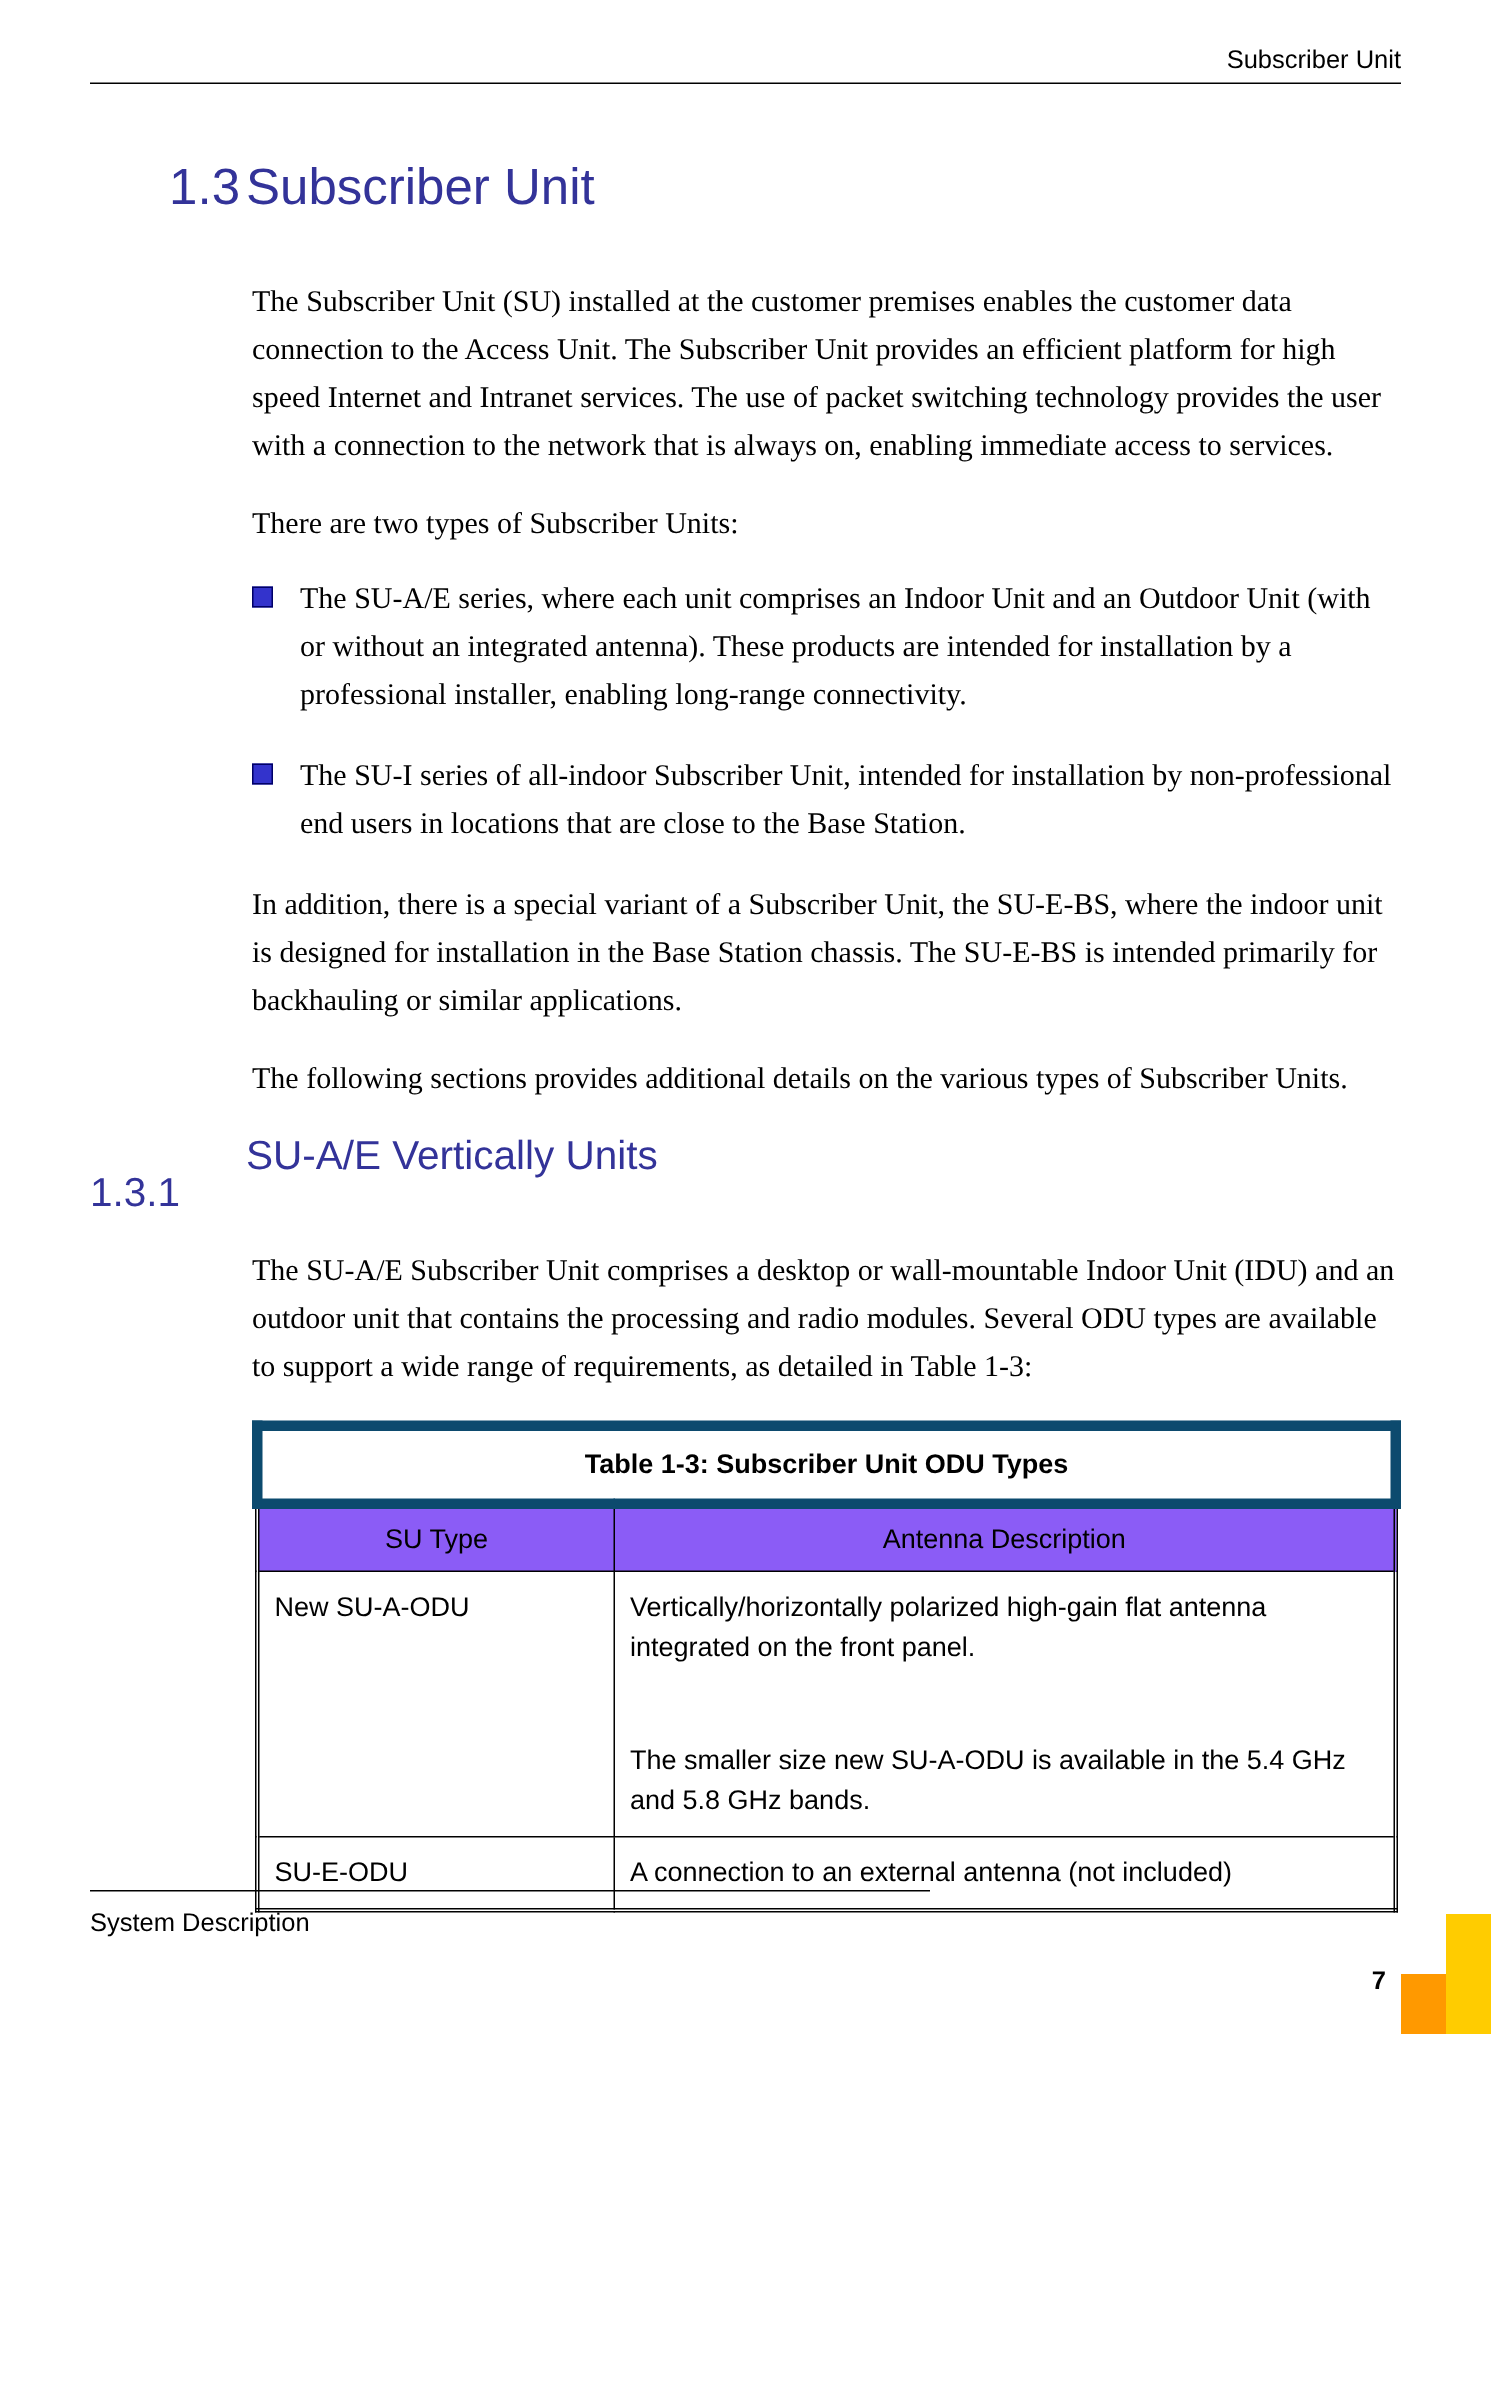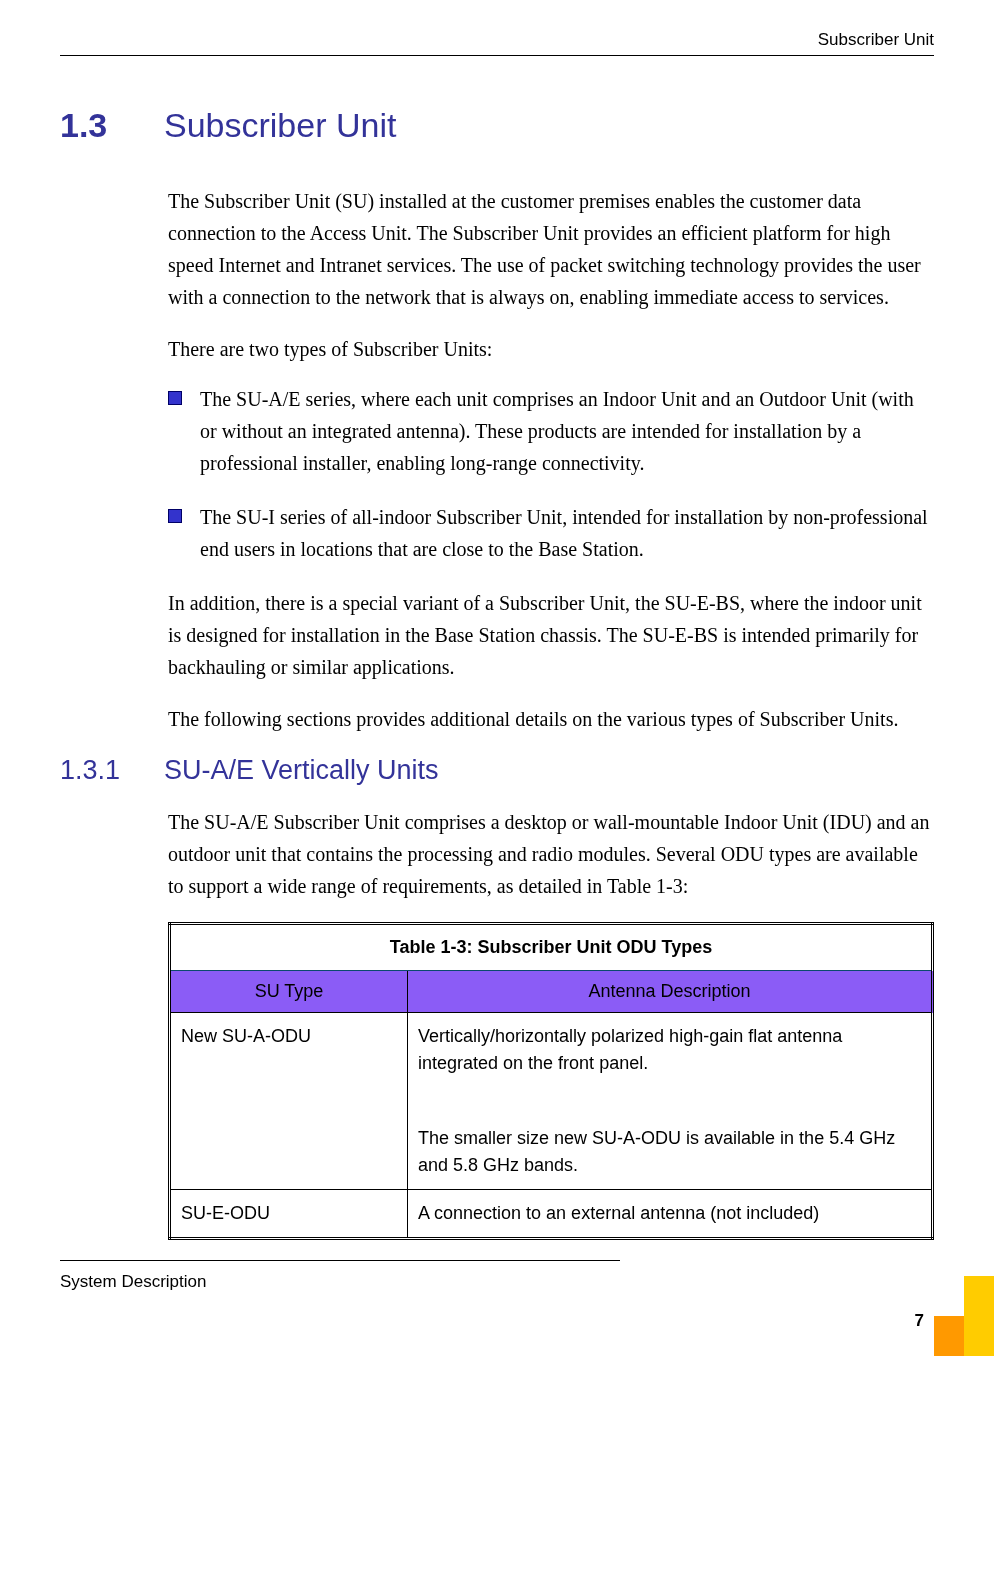--- a/index.html
+++ b/index.html
@@ -24,24 +24,25 @@
   .header-right {
     text-align: right;
     font-family: Arial, Helvetica, sans-serif;
     font-size: 17px;
     padding-bottom: 5px;
   }
   .section-num {
     font-family: Verdana, Arial, sans-serif;
     font-size: 34px;
     color: #333399;
-    font-weight: bold;
+    font-weight: normal;
     display: inline-block;
     width: 100px;
     vertical-align: top;
+    text-align: right;
   }
   .section-title {
     font-family: Verdana, Arial, sans-serif;
     font-size: 34px;
     color: #333399;
     display: inline-block;
     vertical-align: top;
   }
   .section-row {
     margin-top: 50px;
@@ -81,20 +82,21 @@
     margin-top: 20px;
     margin-bottom: 12px;
   }
   .subsection-num {
     font-family: Verdana, Arial, sans-serif;
     font-size: 27px;
     color: #333399;
     display: inline-block;
     width: 100px;
     vertical-align: top;
+    margin-top: 25px;
   }
   .subsection-title {
     font-family: Verdana, Arial, sans-serif;
     font-size: 27px;
     color: #333399;
     display: inline-block;
     vertical-align: top;
   }
   table.odu {
     margin-left: 108px;
@@ -102,21 +104,21 @@
     width: calc(100% - 108px);
     font-family: Arial, Helvetica, sans-serif;
     font-size: 18px;
     border: 3px double #000;
     margin-top: 20px;
   }
   table.odu th.caption {
     text-align: center;
     font-weight: bold;
     padding: 12px 8px;
-    border: 1px solid #0c4a6e;
+    border: 7px solid #0c4a6e;
     background: #fff;
   }
   table.odu th.colhead {
     font-weight: normal;
     padding: 10px 8px;
     border: 1px solid #000;
     background: #8b5cf6;
   }
   table.odu td {
     padding: 10px 10px;

